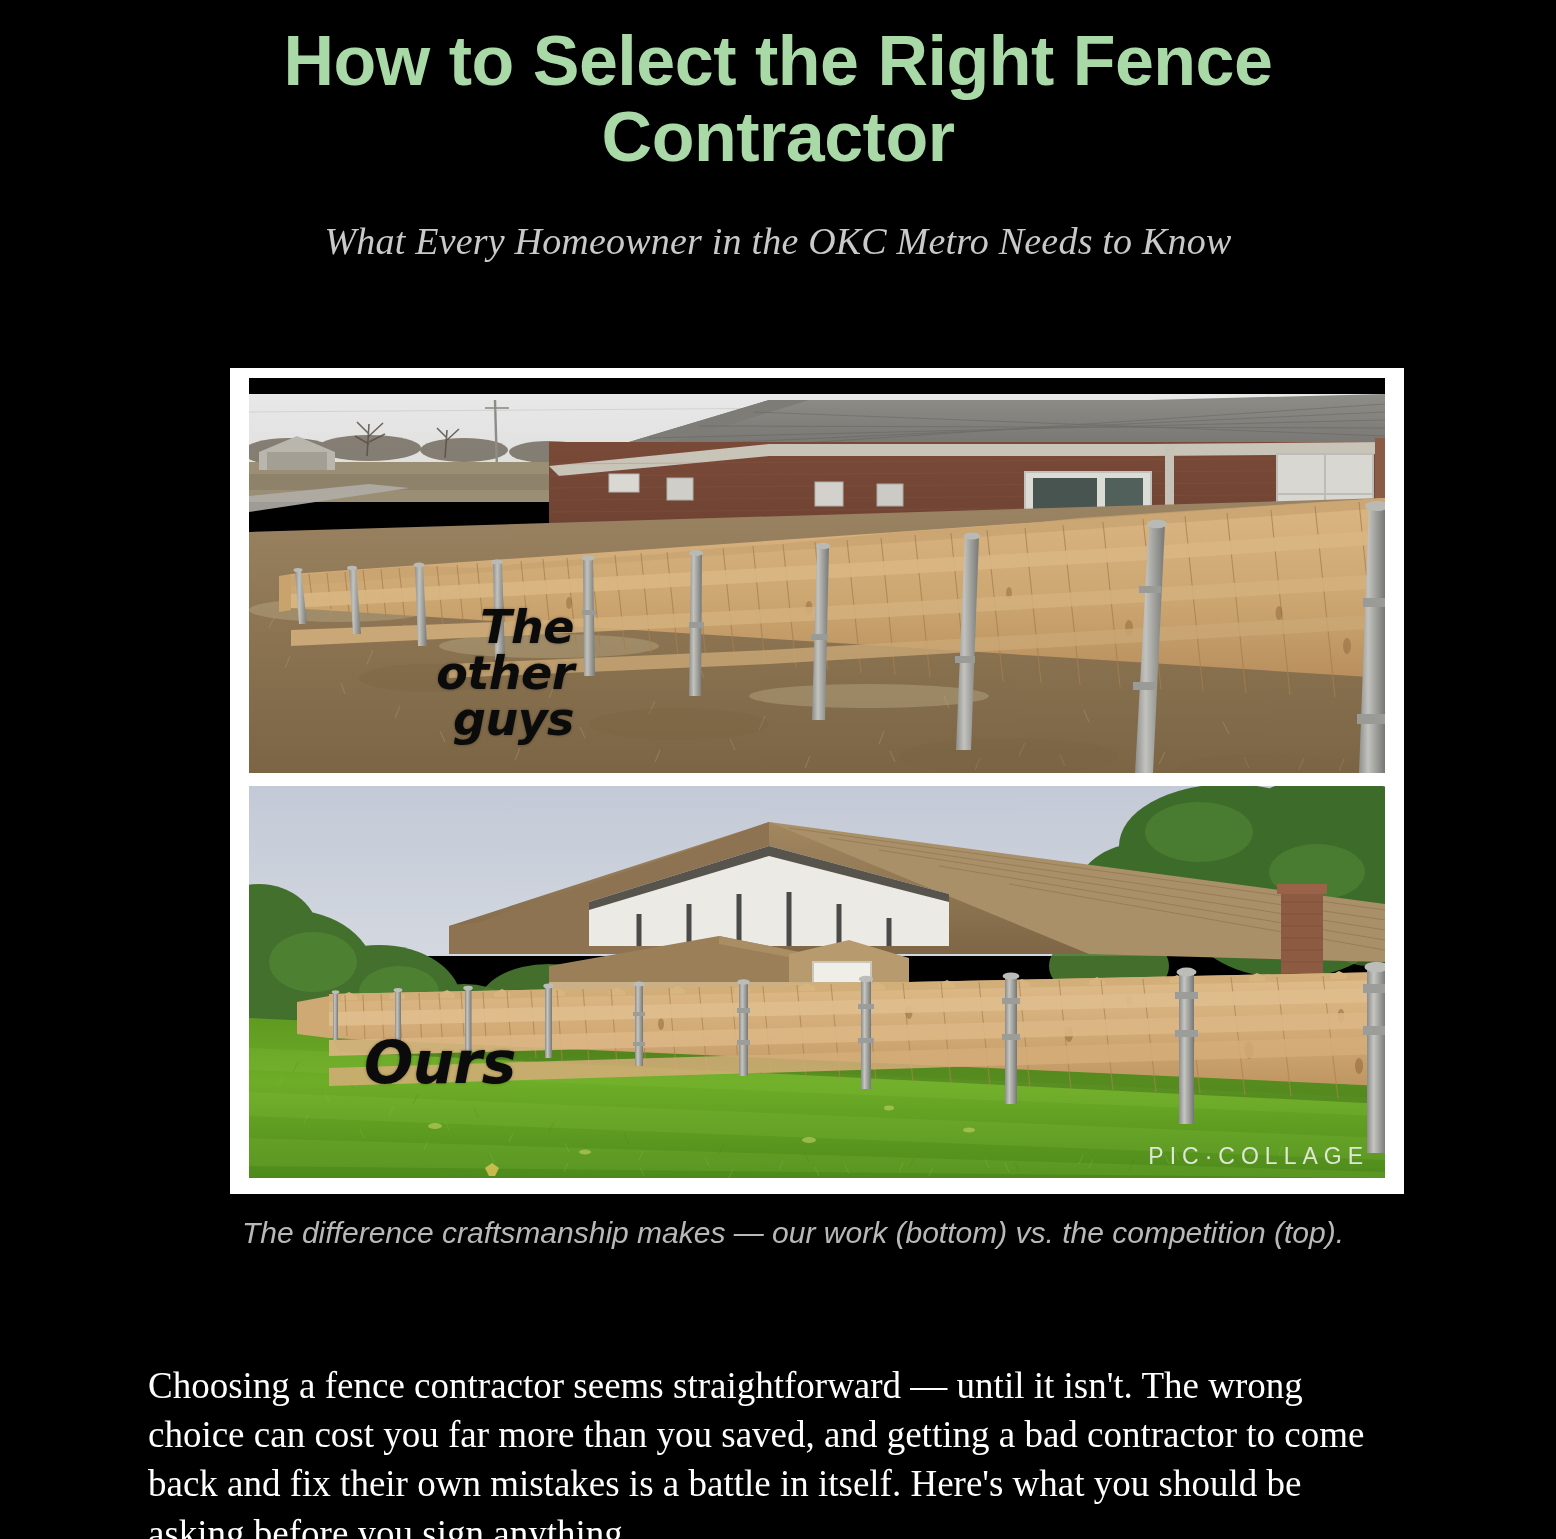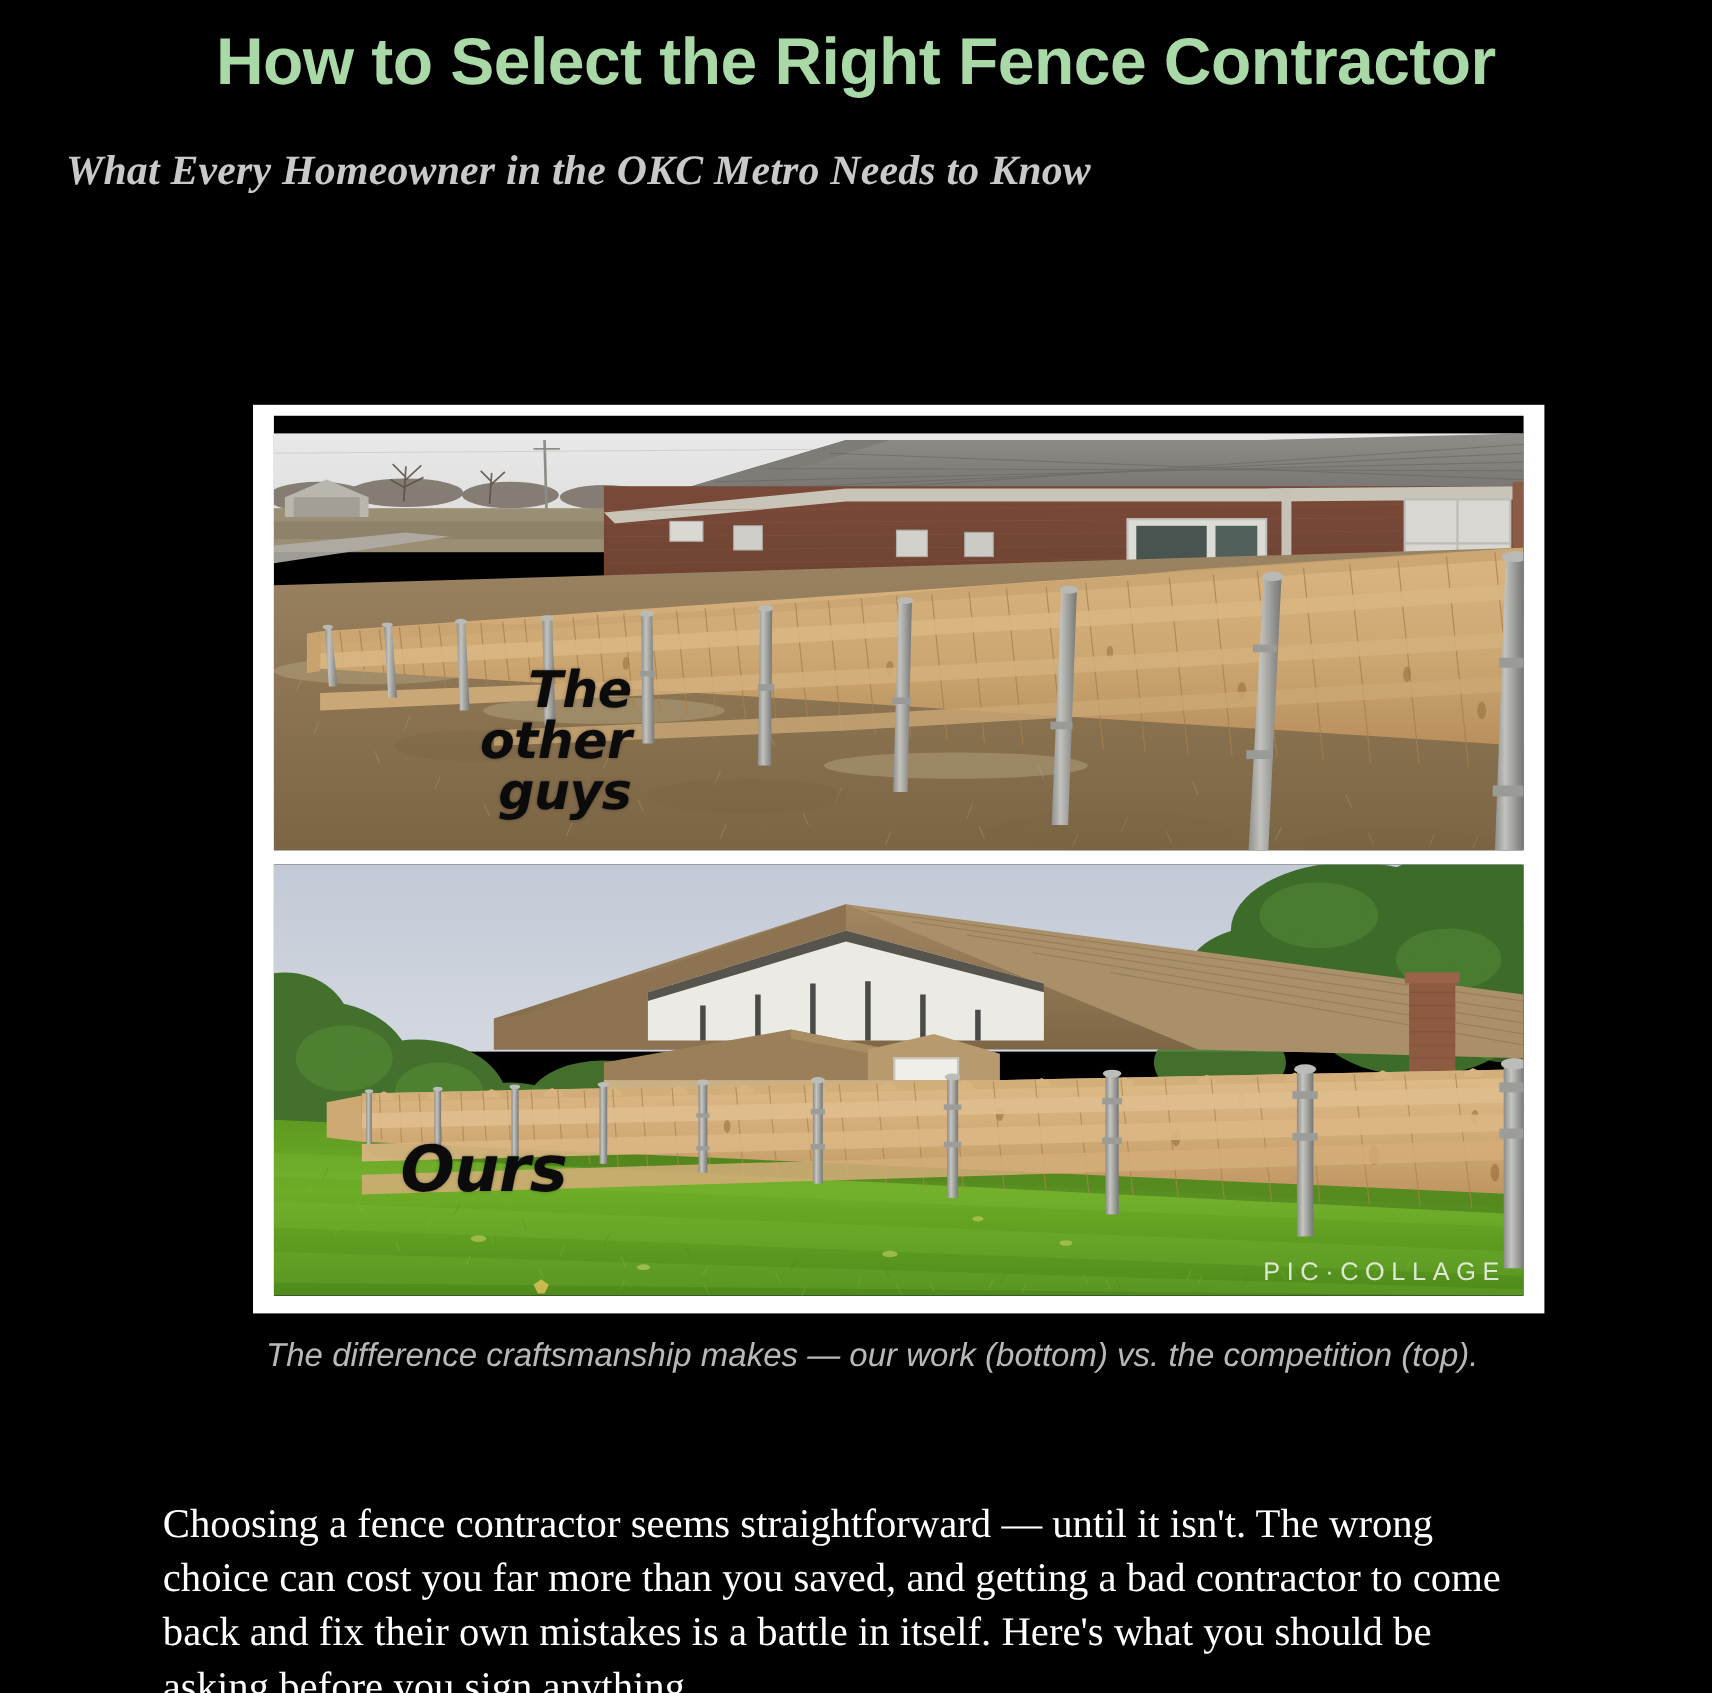--- a/index.html
+++ b/index.html
@@ -20,40 +20,39 @@
     height: 1539px;
     background: #000000;
     position: relative;
   }
 
   
   .title {
     color: #a9d9a6;
     font-family: "Liberation Sans", sans-serif;
     font-weight: bold;
-    font-size: 60px;
+    font-size: 70px;
     line-height: 1.08;
     text-align: center;
     letter-spacing: -0.5px;
     padding: 24px 150px 0 150px;
     margin: 0;
     box-sizing: border-box;
   }
 
   
   .subtitle {
     color: #c9c9c9;
     font-family: "Liberation Serif", serif;
     font-style: italic;
     font-size: 38px;
-    text-align: left;
+    text-align: center;
     margin: 0;
     padding: 44px 60px 0 60px;
     letter-spacing: 0.2px;
-    font-weight: bold;
   }
 
   
   .figure {
     position: absolute;
     left: 190px;
     top: 352px;
     width: 1174px;
     height: 826px;
     background: #ffffff;

